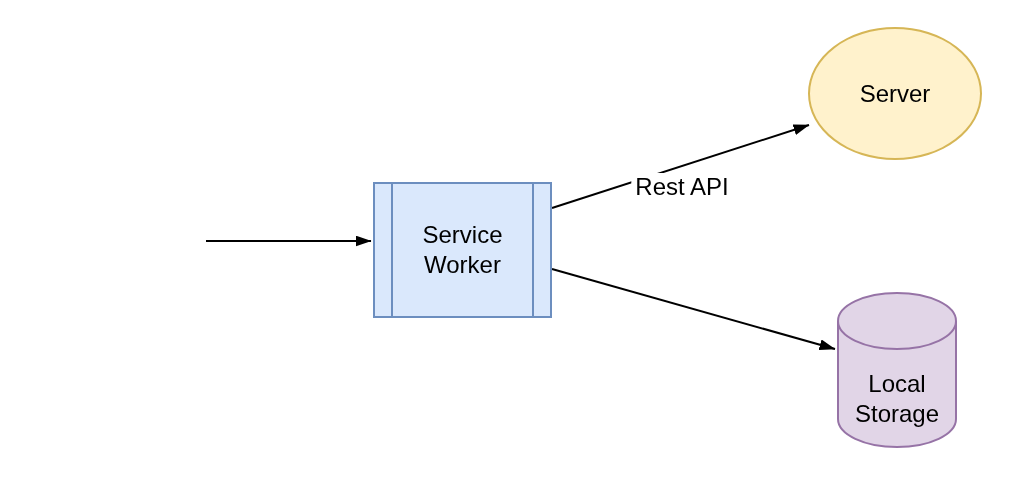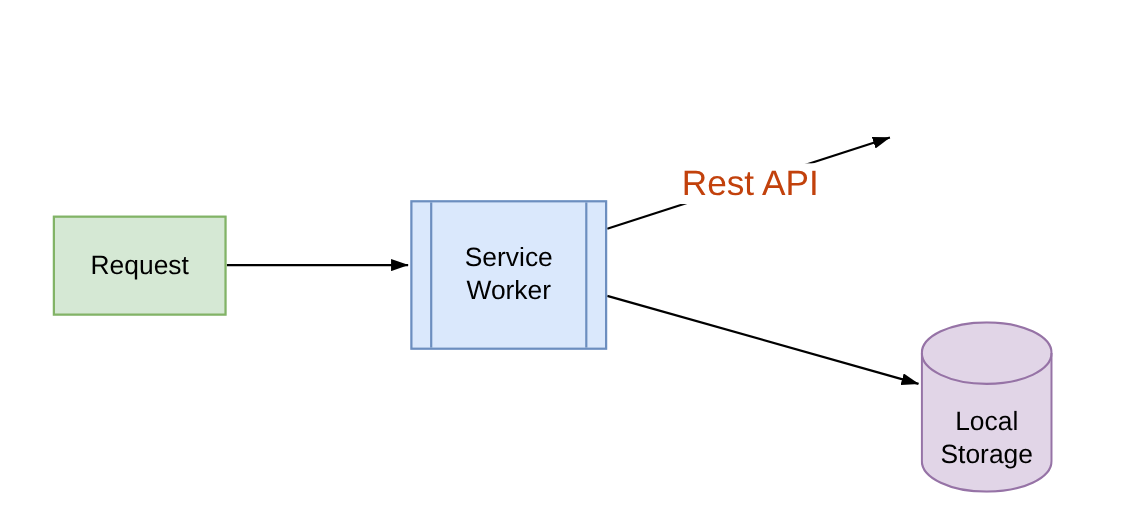--- a/index.html
+++ b/index.html
@@ -71,53 +71,54 @@
     font-size: 24px;
     line-height: 1.25;
     color: #000000;
   }
   .node-local-storage .node-label { max-width: 100px; }
   .edge-label {
     position: absolute;
     transform: translate(-50%, -50%);
     background: #ffffff;
     padding: 0 4px;
-    font-size: 32px;
-    color: #c2410c;
+    font-size: 24px;
+    color: #000000;
     white-space: nowrap;
+    margin-top: 20px;
   }
   .edge-label-rest-api { left: 682px; top: 167px; }
   .edge-label-js-css { left: 688px; top: 311px; }
 </style>
 </head>
 <body>
 
 <div class="canvas">
 
   <svg class="edges-layer" width="1036" height="480" viewBox="0 0 1036 480" xmlns="http://www.w3.org/2000/svg">
     <defs>
       <marker id="arrowhead" viewBox="0 0 16 11" markerWidth="16" markerHeight="11" refX="15.5" refY="5.5" orient="auto" markerUnits="userSpaceOnUse">
         <path d="M0,0 L16,5.5 L0,11 Z" fill="#000000"></path>
       </marker>
     </defs>
     <line class="edge-line" x1="206" y1="241" x2="371" y2="241" marker-end="url(#arrowhead)"></line>
     <line class="edge-line" x1="552" y1="208" x2="809" y2="125" marker-end="url(#arrowhead)"></line>
     <line class="edge-line" x1="552" y1="269" x2="835" y2="349" marker-end="url(#arrowhead)"></line>
   </svg>
 
-  <div class="node node-request">
-    <span class="node-label">Request</span>
-  </div>
 
   <div class="node node-service-worker">
     <span class="process-bar process-bar-left"></span>
     <span class="process-bar process-bar-right"></span>
     <span class="node-label">Service Worker</span>
   </div>
 
+  <div class="node node-server">
+    <span class="node-label">Server</span>
+  </div>
 
   <div class="node node-local-storage">
     <svg class="cylinder-svg" width="120" height="156" viewBox="0 0 120 156" xmlns="http://www.w3.org/2000/svg">
       <path class="cylinder-path" d="M 1,29 A 59,28 0 0 1 119,29 L 119,127 A 59,28 0 0 1 1,127 Z"></path>
       <path class="cylinder-arc" d="M 1,29 A 59,28 0 0 0 119,29"></path>
     </svg>
     <div class="label-area">
       <span class="node-label">Local Storage</span>
     </div>
   </div>

